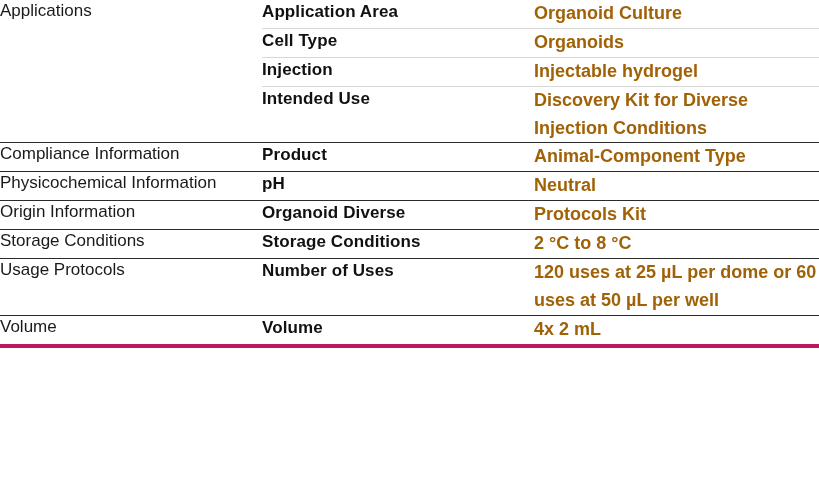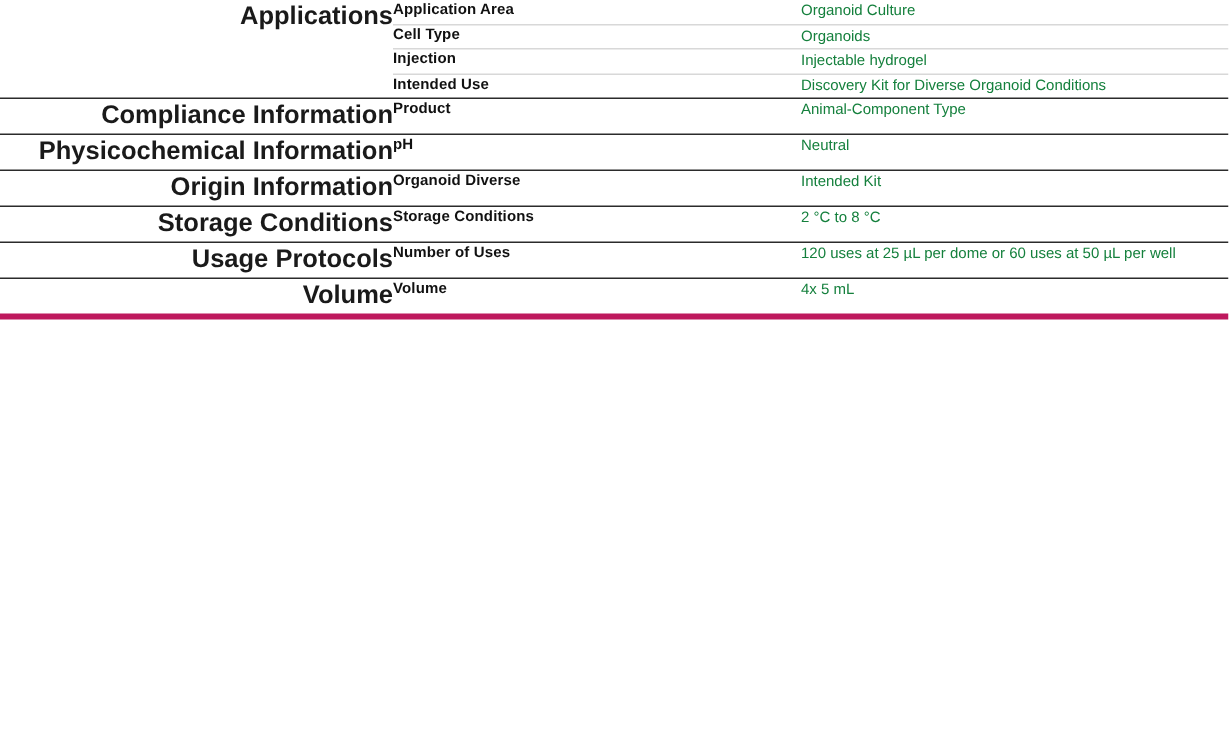--- a/index.html
+++ b/index.html
@@ -23,38 +23,37 @@
   .spec-table col.c-attr  { width: 272px; }
   .spec-table col.c-val   { width: 285px; }
 
   .spec-table td {
     vertical-align: top;
     padding: 0;
   }
 
   .group-cell {
     font-size: 17px;
-    font-weight: 700;
+    font-weight: 400;
     color: #1a1a1a;
     padding: 12px 10px 12px 7px;
     line-height: 1.35;
-    text-align: right;
   }
   .attr-cell {
-    font-size: 10px;
+    font-size: 17px;
     font-weight: bold;
     color: #111111;
     padding: 14px 12px 13px 0px;
     line-height: 1.45;
     letter-spacing: 0.1px;
   }
   .val-cell {
-    font-size: 10px;
-    font-weight: 400;
-    color: #15803d;
+    font-size: 18px;
+    font-weight: 700;
+    color: #a16207;
     padding: 14px 24px 13px 0px;
     line-height: 1.55;
   }
 
   
   .rule-full td {
     border-top: 1px solid #2b2b2b;
   }
   .rule-inner td.attr-cell,
   .rule-inner td.val-cell {
@@ -86,53 +85,53 @@
     <tr class="rule-inner">
       <td class="attr-cell">Cell Type</td>
       <td class="val-cell">Organoids</td>
     </tr>
     <tr class="rule-inner">
       <td class="attr-cell">Injection</td>
       <td class="val-cell">Injectable hydrogel</td>
     </tr>
     <tr class="rule-inner">
       <td class="attr-cell">Intended Use</td>
-      <td class="val-cell">Discovery Kit for Diverse Organoid Conditions</td>
+      <td class="val-cell">Discovery Kit for Diverse Injection Conditions</td>
     </tr>
 
     <tr class="rule-full">
       <td class="group-cell">Compliance Information</td>
       <td class="attr-cell">Product</td>
       <td class="val-cell">Animal-Component Type</td>
     </tr>
 
     <tr class="rule-full">
       <td class="group-cell">Physicochemical Information</td>
       <td class="attr-cell">pH</td>
       <td class="val-cell">Neutral</td>
     </tr>
 
     <tr class="rule-full">
       <td class="group-cell">Origin Information</td>
       <td class="attr-cell">Organoid Diverse</td>
-      <td class="val-cell">Intended Kit</td>
+      <td class="val-cell">Protocols Kit</td>
     </tr>
 
     <tr class="rule-full">
       <td class="group-cell">Storage Conditions</td>
       <td class="attr-cell">Storage Conditions</td>
       <td class="val-cell">2 °C to 8 °C</td>
     </tr>
 
     <tr class="rule-full">
       <td class="group-cell">Usage Protocols</td>
       <td class="attr-cell">Number of Uses</td>
       <td class="val-cell">120 uses at 25 µL per dome or 60 uses at 50 µL per well</td>
     </tr>
 
     <tr class="rule-full last-rule">
       <td class="group-cell">Volume</td>
       <td class="attr-cell">Volume</td>
-      <td class="val-cell">4x 5 mL</td>
+      <td class="val-cell">4x 2 mL</td>
     </tr>
 
   </tbody>
 </table>
 
 </body></html>

